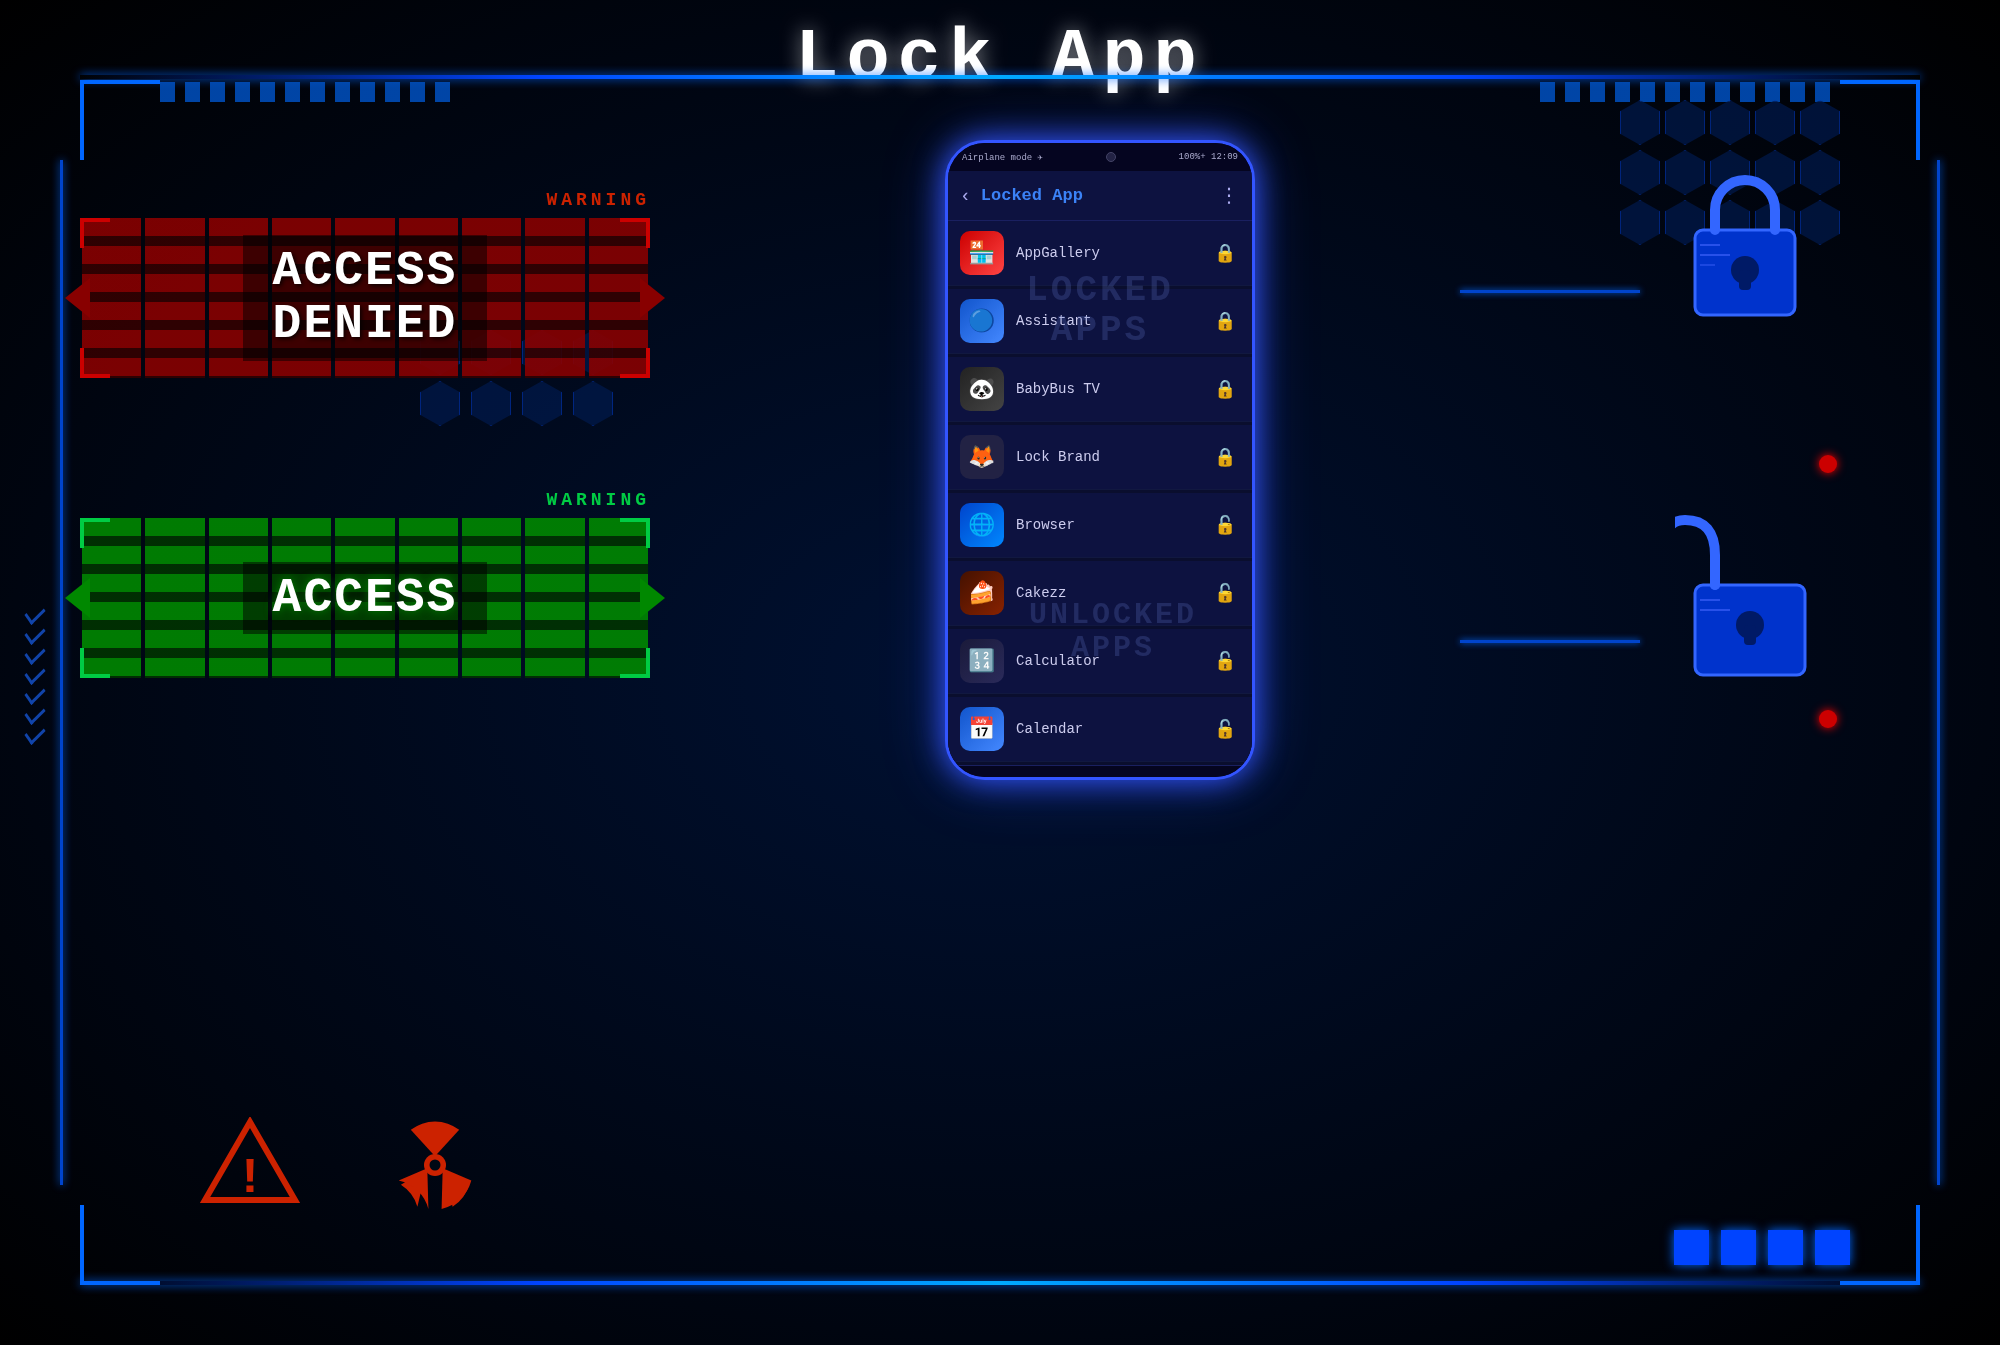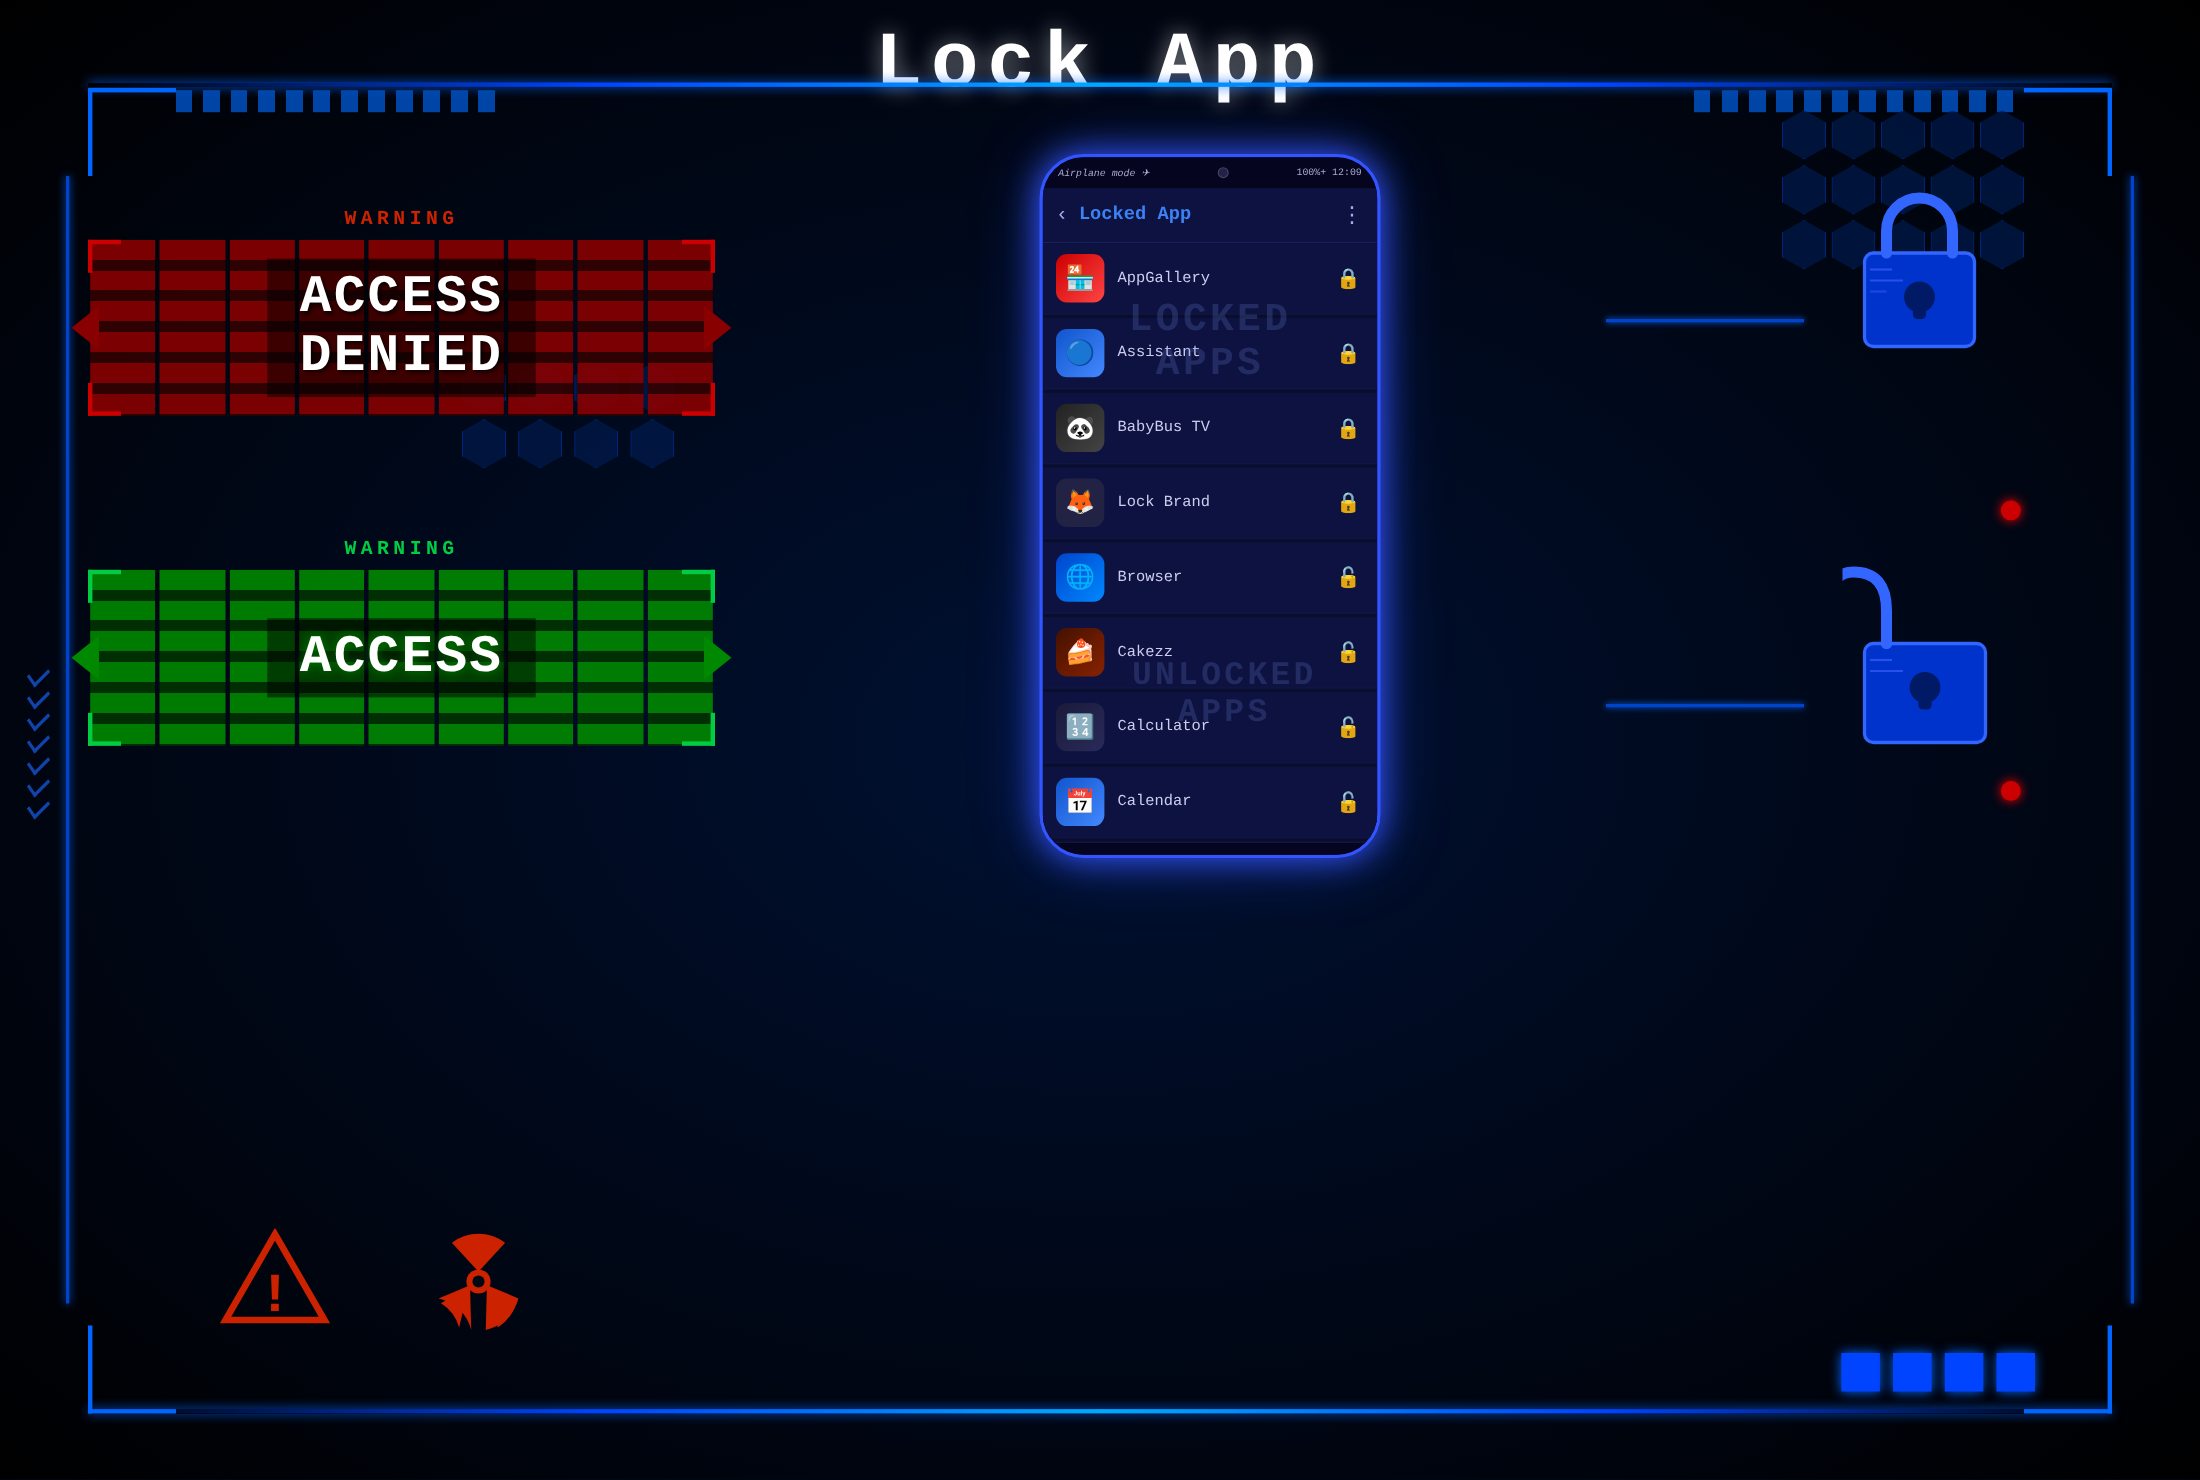--- a/index.html
+++ b/index.html
@@ -146,21 +146,21 @@
 
     
     .access-denied-panel {
       position: absolute;
       left: 80px;
       top: 190px;
       width: 570px;
       height: 220px;
     }
     .warning-label {
-      text-align: center;
+      text-align: right;
       font-size: 18px;
       letter-spacing: 4px;
       margin-bottom: 8px;
       font-weight: bold;
     }
     .warning-label.red { color: #cc2200; }
     .warning-label.green { color: #00cc44; }
 
     .denied-box {
       position: relative;
@@ -363,21 +363,21 @@
     .status-bar {
       height: 28px;
       background: #050520;
       display: flex;
       align-items: center;
       justify-content: space-between;
       padding: 0 14px;
       font-size: 9px;
       color: #aaaacc;
     }
-    .status-left { display: flex; align-items: center; gap: 4px; font-style: italic; }
+    .status-left { display: flex; align-items: center; gap: 4px; }
     .status-right { display: flex; align-items: flex-start; gap: 4px; font-size: 9px; }
     .camera-dot {
       width: 10px;
       height: 10px;
       background: #222244;
       border-radius: 50%;
       border: 1px solid #444466;
       margin: 0 auto;
     }
     .status-center { flex: 1; display: flex; justify-content: center; }

